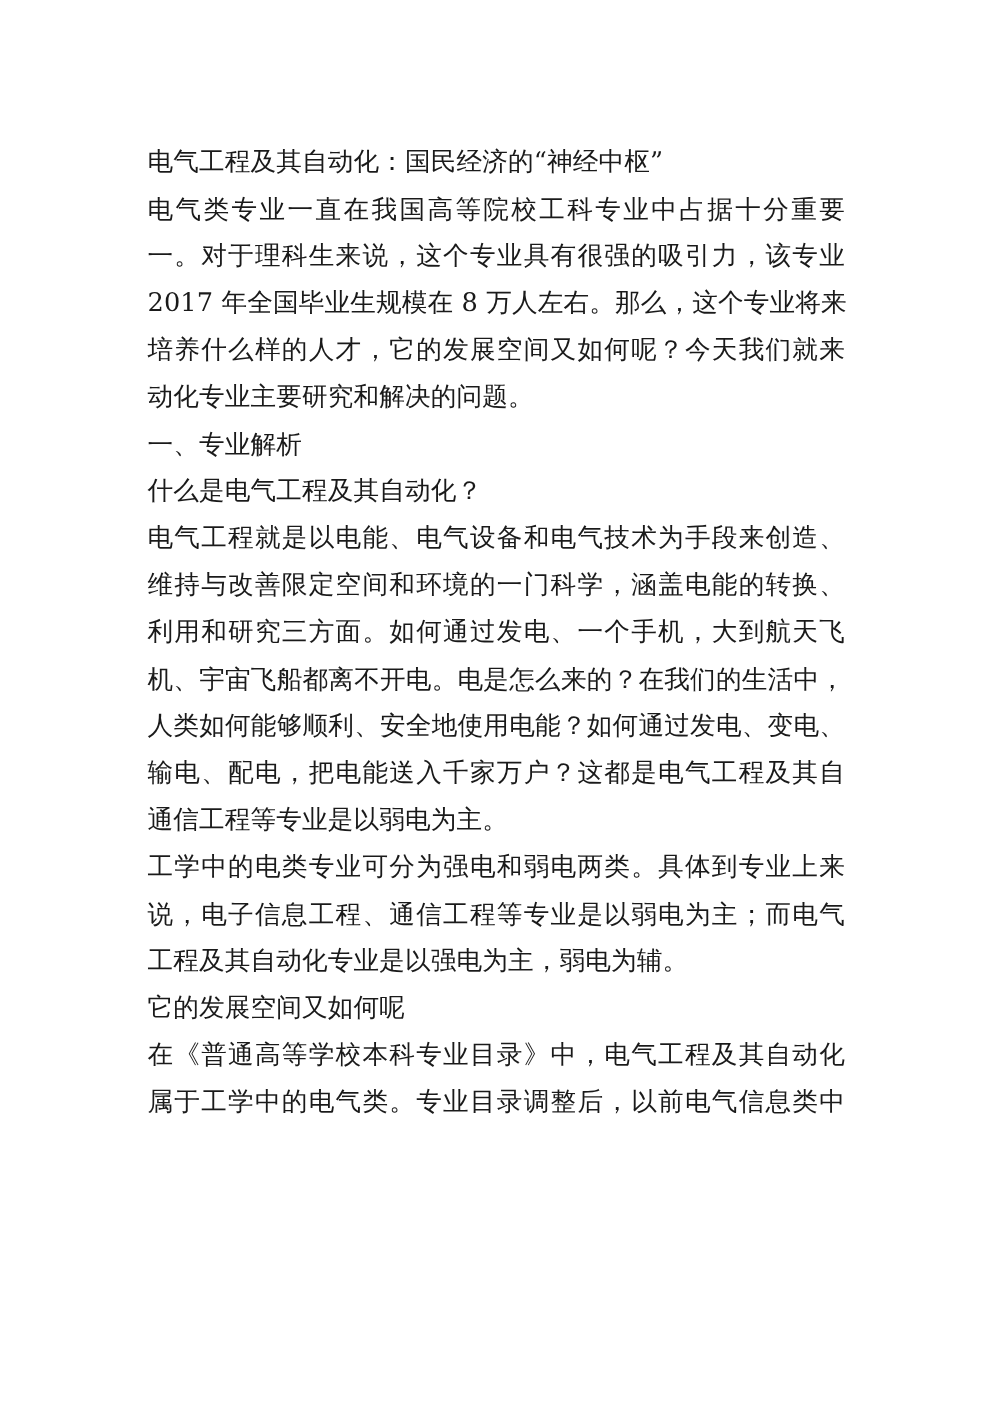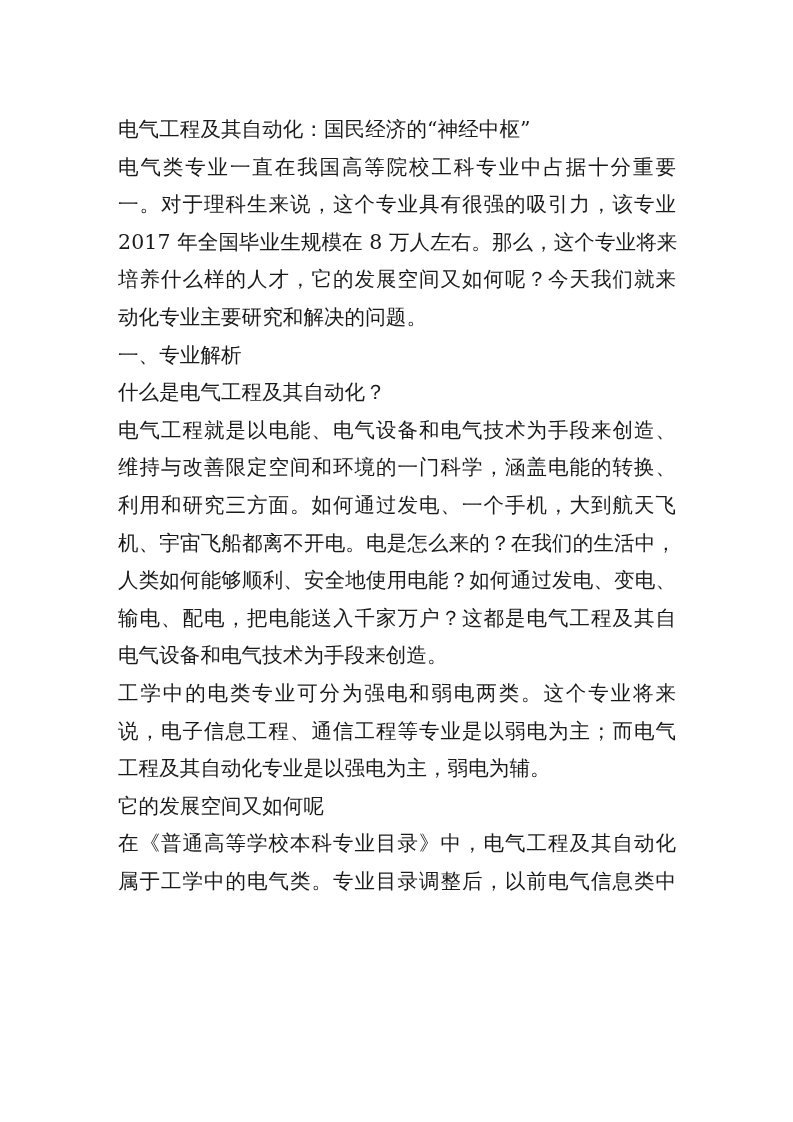--- a/index.html
+++ b/index.html
@@ -62,25 +62,25 @@
 
     <div class="line">什么是电气工程及其自动化？</div>
 
     <div>
       <div class="line justify">电气工程就是以电能、电气设备和电气技术为手段来创造、</div>
       <div class="line justify">维持与改善限定空间和环境的一门科学，涵盖电能的转换、</div>
       <div class="line justify">利用和研究三方面。如何通过发电、一个手机，大到航天飞</div>
       <div class="line justify">机、宇宙飞船都离不开电。电是怎么来的？在我们的生活中，</div>
       <div class="line justify">人类如何能够顺利、安全地使用电能？如何通过发电、变电、</div>
       <div class="line justify">输电、配电，把电能送入千家万户？这都是电气工程及其自</div>
-      <div class="line">电气设备和电气技术为手段来创造。</div>
+      <div class="line">通信工程等专业是以弱电为主。</div>
     </div>
 
     <div>
-      <div class="line justify">工学中的电类专业可分为强电和弱电两类。这个专业将来</div>
+      <div class="line justify">工学中的电类专业可分为强电和弱电两类。具体到专业上来</div>
       <div class="line justify">说，电子信息工程、通信工程等专业是以弱电为主；而电气</div>
       <div class="line">工程及其自动化专业是以强电为主，弱电为辅。</div>
     </div>
 
     <div class="line">它的发展空间又如何呢</div>
 
     <div>
       <div class="line justify">在《普通高等学校本科专业目录》中，电气工程及其自动化</div>
       <div class="line justify">属于工学中的电气类。专业目录调整后，以前电气信息类中</div>
     </div>

